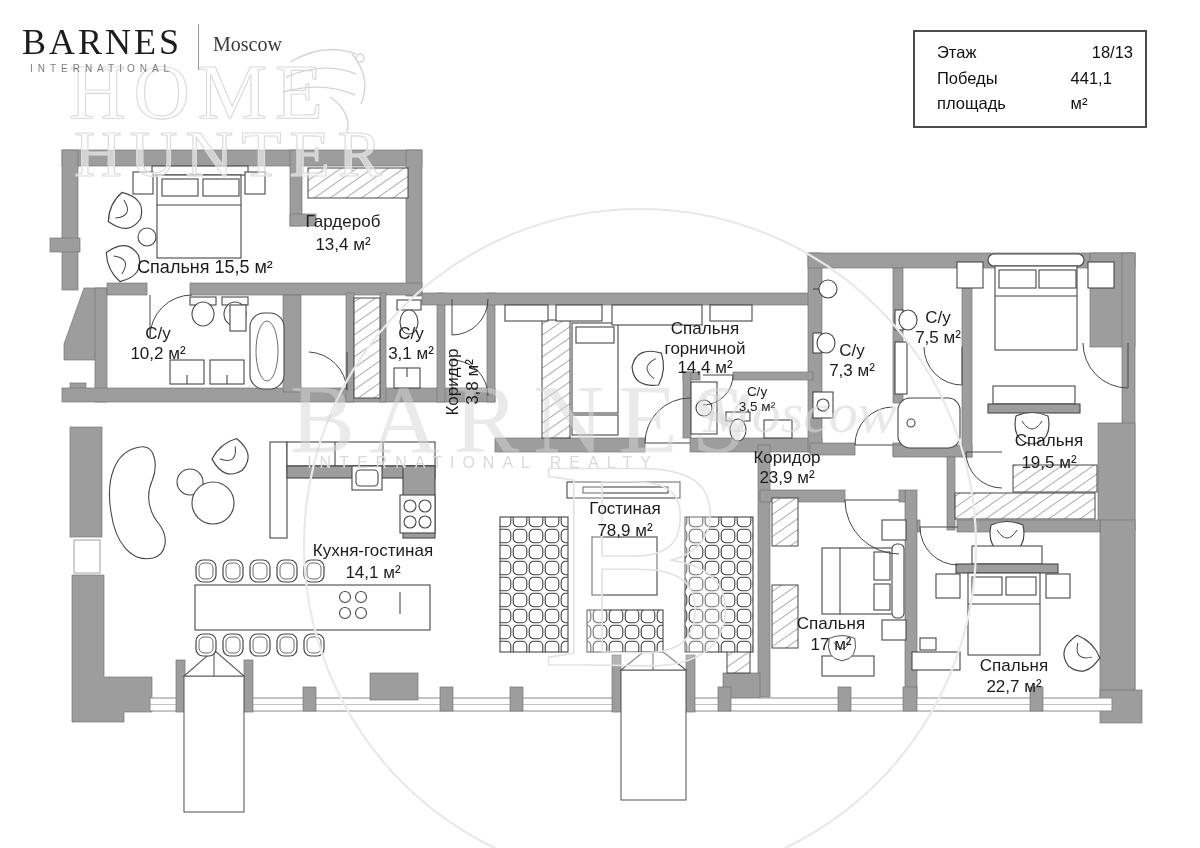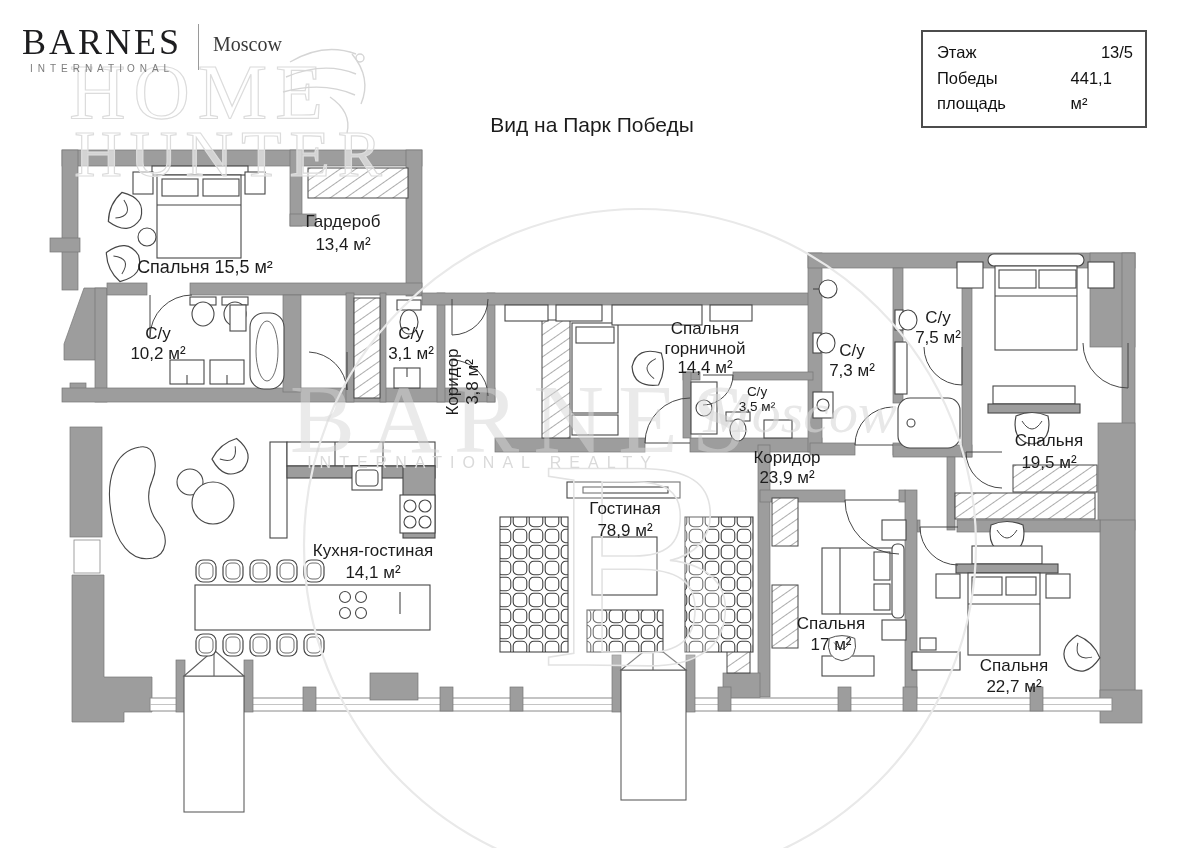--- a/index.html
+++ b/index.html
@@ -7,21 +7,21 @@
         font-family:"Liberation Sans",sans-serif;}
   .plan-svg{position:absolute;left:0;top:0;}
   
   .logo{position:absolute;left:22px;top:24px;display:flex;align-items:flex-start;z-index:5;}
   .brand-block{display:flex;flex-direction:column;align-items:center;}
   .brand{font-family:"Liberation Serif",serif;font-size:36px;letter-spacing:3px;color:#1d1d1f;line-height:1;}
   .brand-sub{font-family:"Liberation Sans",sans-serif;font-size:10px;letter-spacing:5px;color:#7c7c7c;margin-top:3px;}
   .logo-divider{width:1px;height:46px;background:#9a9a9a;margin:0 14px 0 16px;}
   .city{font-family:"Liberation Serif",serif;font-size:20px;color:#3a3a3a;margin-top:9px;}
   .infobox{position:absolute;right:37px;top:30px;width:196px;border:2px solid #4c4c4c;
-           padding:8px 12px 9px 14px;z-index:5;background:transparent;}
+           padding:8px 12px 9px 22px;z-index:5;background:transparent;}
   .inforow{display:flex;justify-content:space-between;font-size:16.5px;color:#111;line-height:1.55;}
   .title{position:absolute;left:0;top:113px;width:100%;text-align:center;font-size:21px;color:#1c1c1c;z-index:5;}
 </style>
 </head>
 <body>
 
 <div class="page">
 
 <svg class="plan-svg" width="1200" height="848" viewBox="0 0 1200 848">
   <defs>
@@ -349,23 +349,22 @@
     <div class="brand">BARNES</div>
     <div class="brand-sub">INTERNATIONAL</div>
   </div>
   <div class="logo-divider"></div>
   <div class="city">Moscow</div>
 </div>
 
 <div class="infobox">
   <div class="inforow">
     <span>Этаж</span>
-    <span>13/5</span>
+    <span>18/13</span>
   </div>
   <div class="inforow">
     <span>Победы площадь</span>
     <span>441,1 м²</span>
   </div>
 </div>
 
-<div class="title">Вид на Парк Победы</div>
 
 </div>
 
 </body></html>

